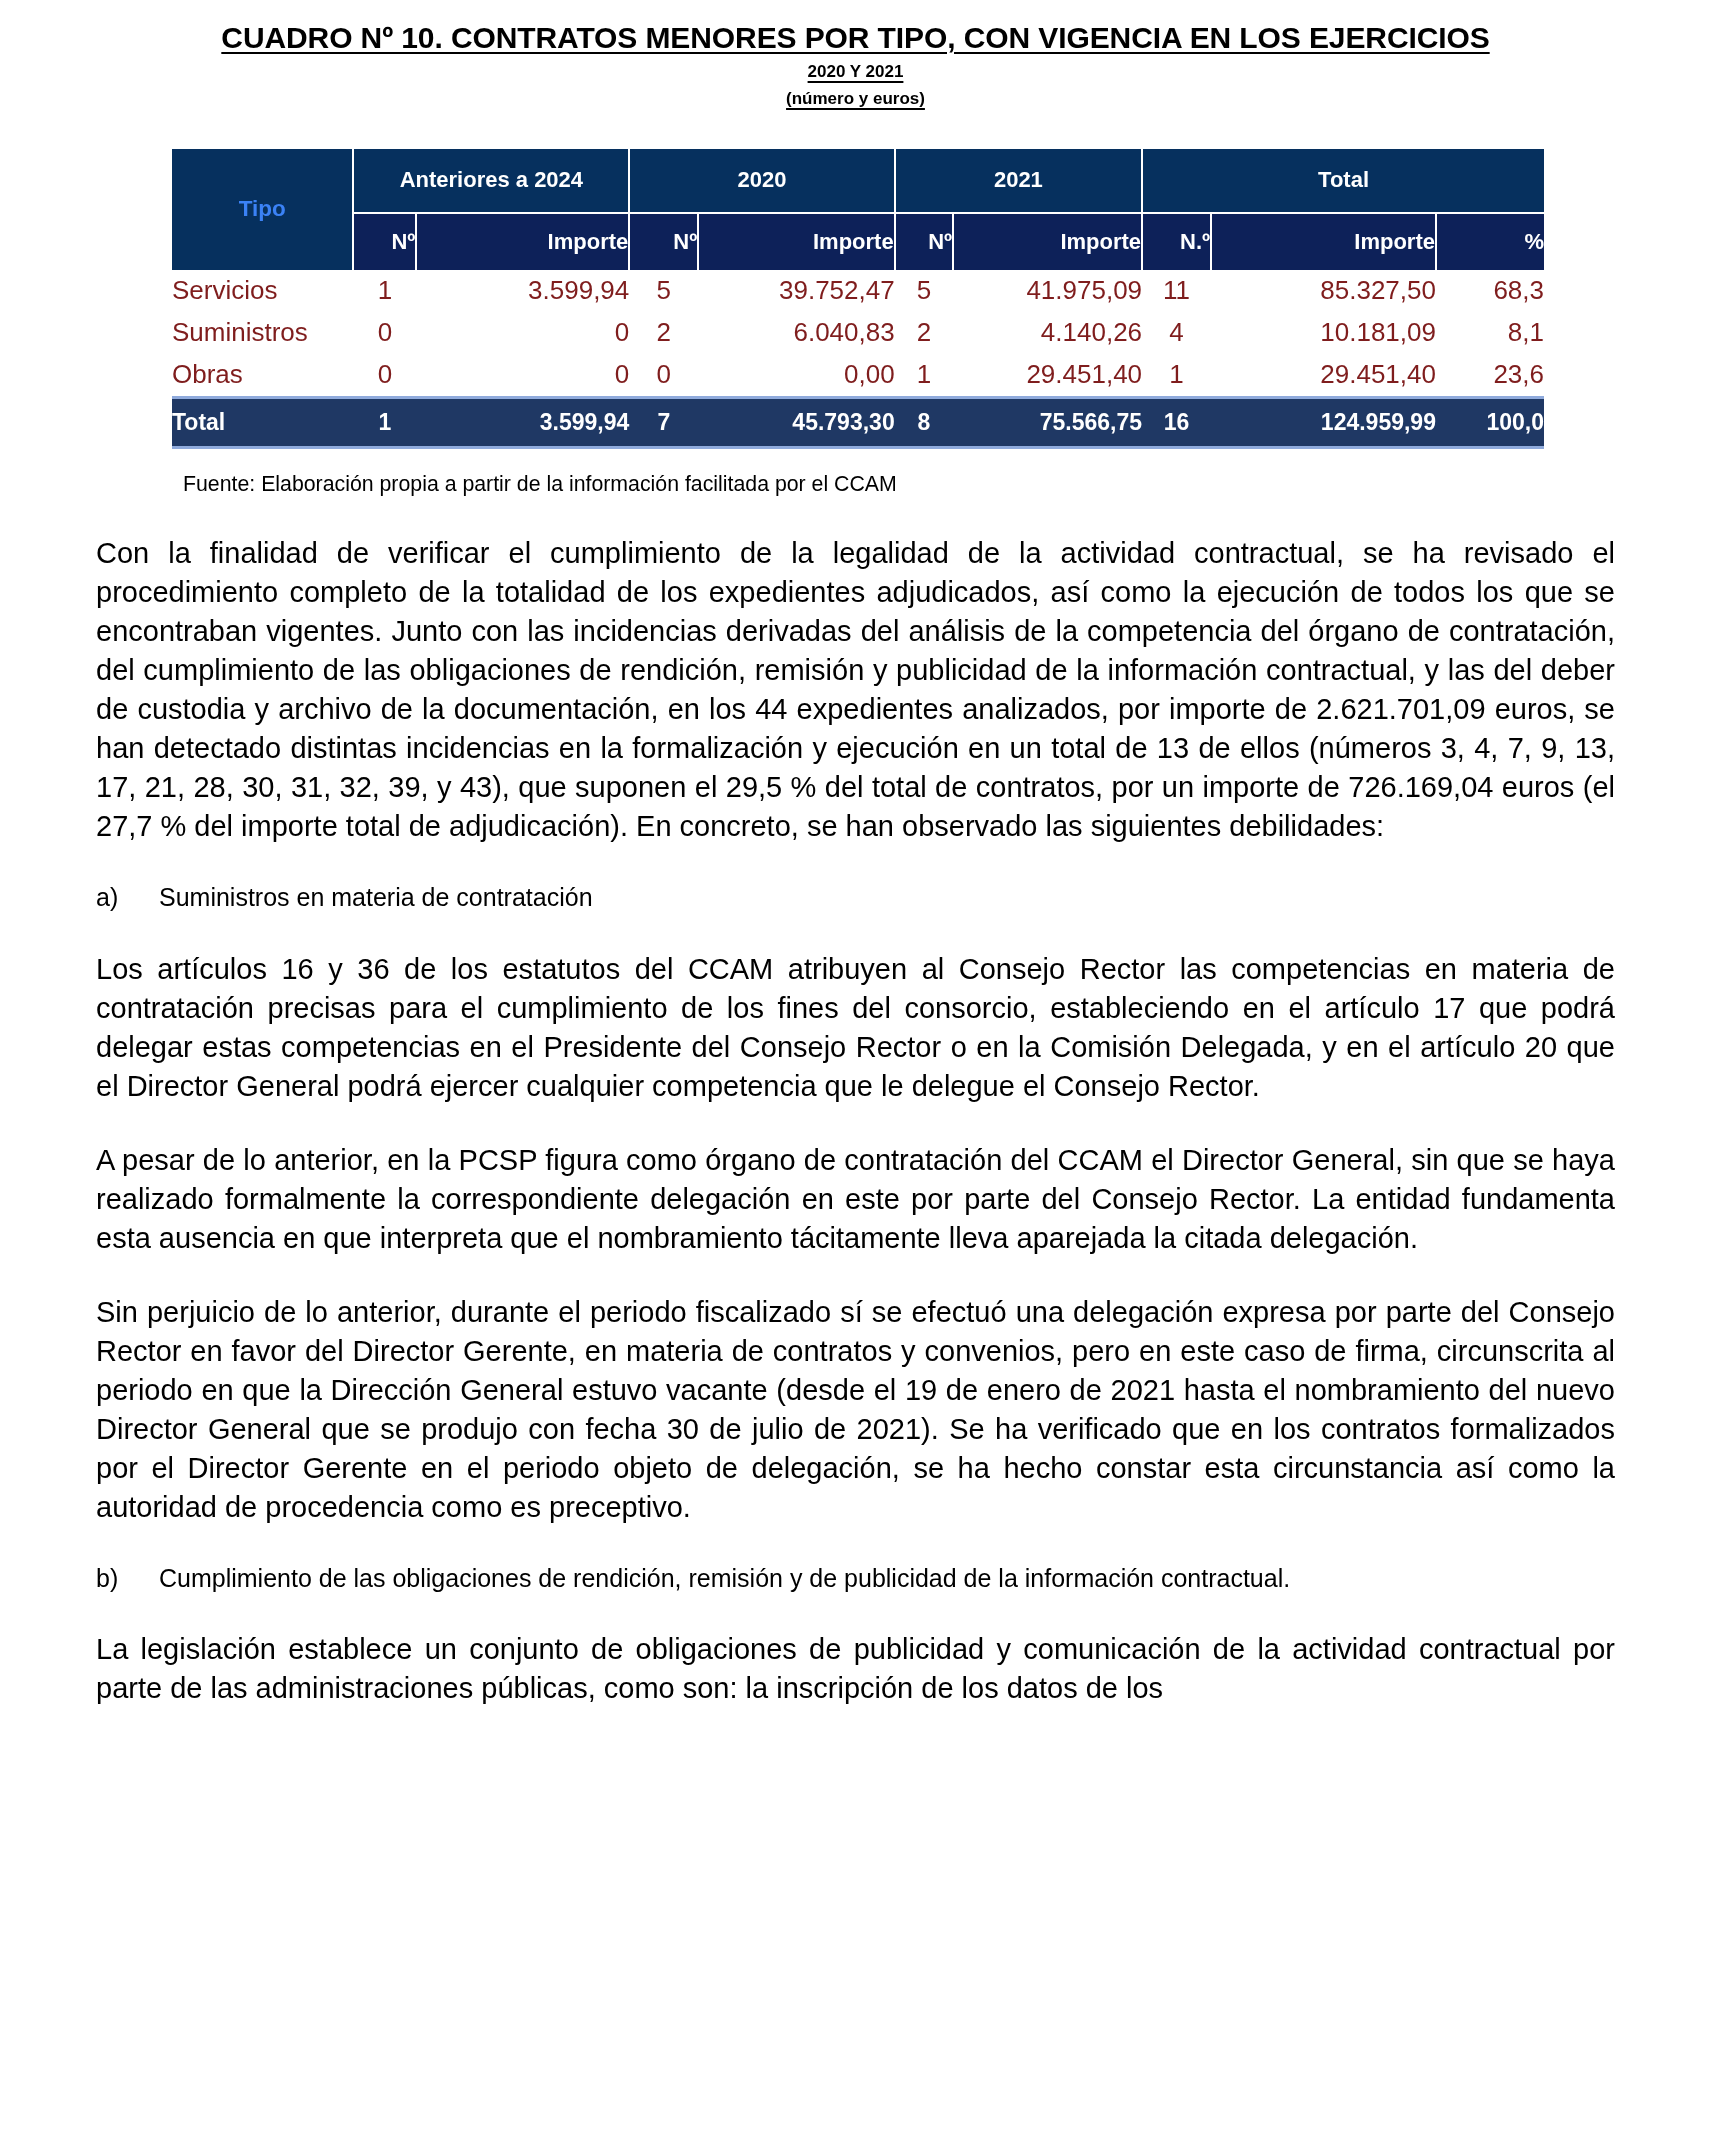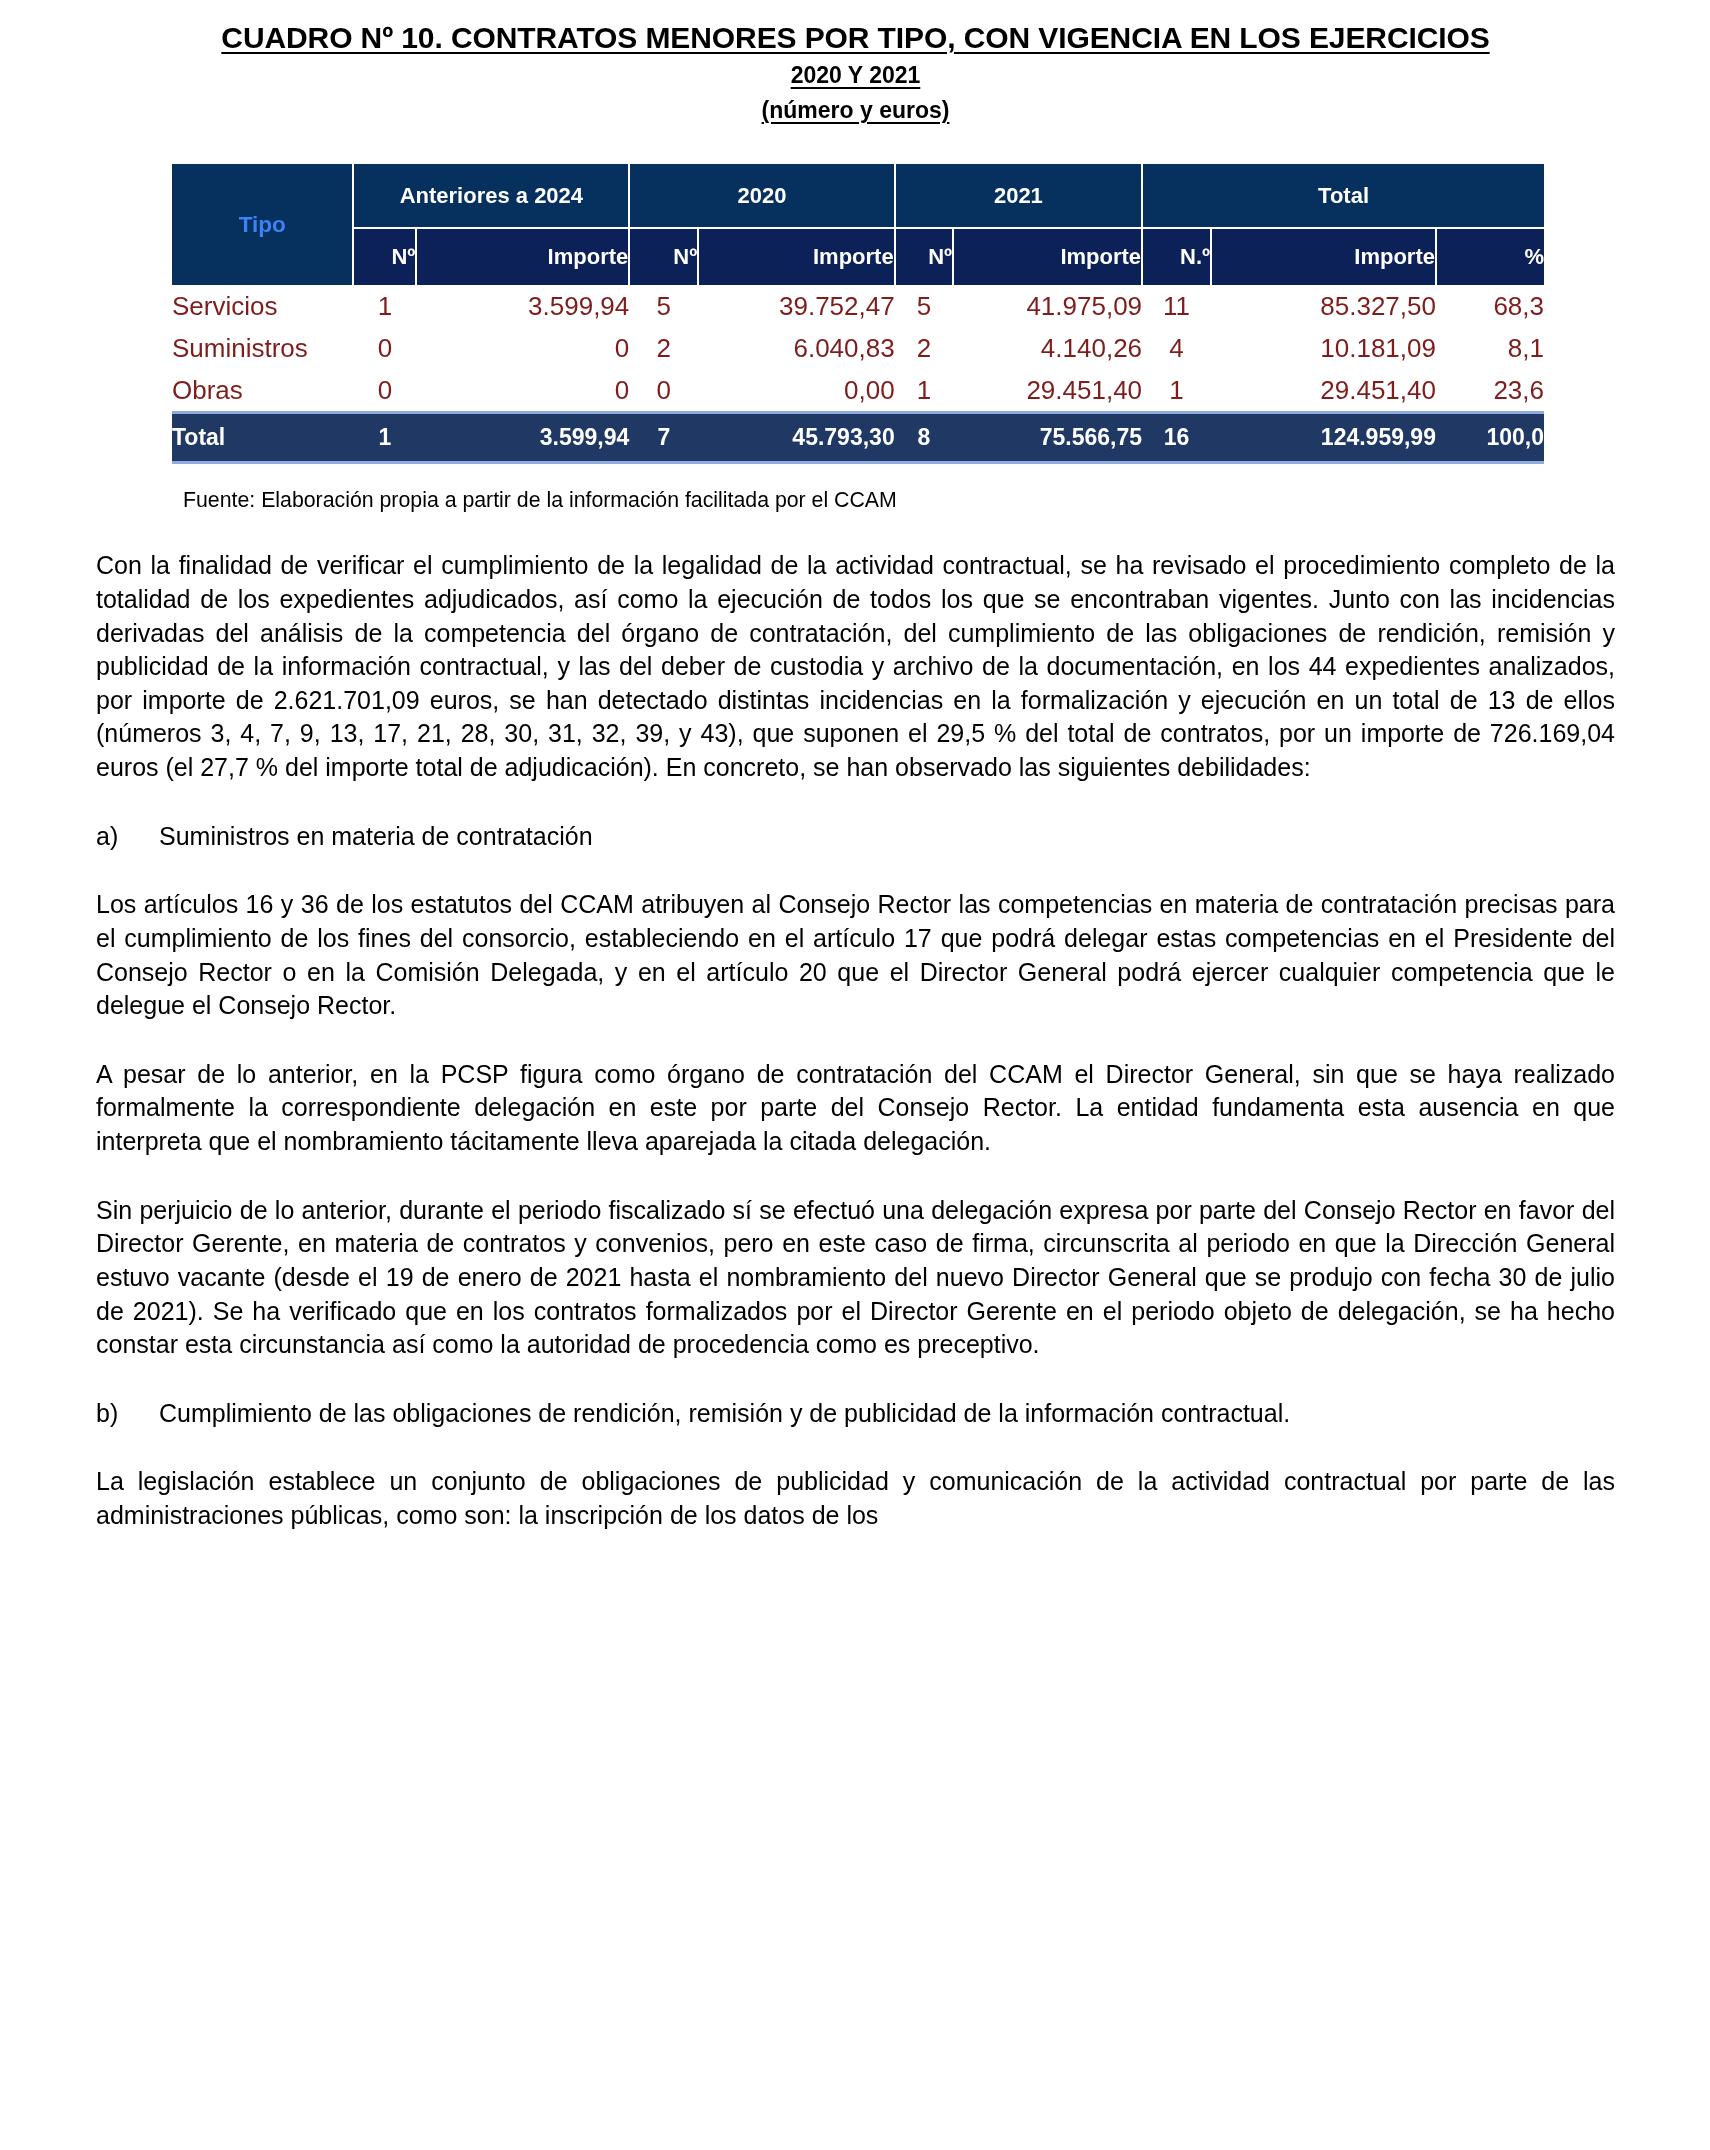--- a/index.html
+++ b/index.html
@@ -37,21 +37,21 @@
   .doc-title .tline {
     display: inline;
     text-decoration: underline;
     text-underline-offset: 4px;
     text-decoration-thickness: 2.4px;
   }
   .doc-subtitle {
     margin: 0;
     padding-top: 4.8px;
     text-align: center;
-    font-size: 23px;
+    font-size: 17px;
     font-weight: bold;
     line-height: 1.28;
   }
   .doc-subtitle .tline {
     text-decoration: underline;
     text-underline-offset: 4px;
     text-decoration-thickness: 2.4px;
   }
 
   
@@ -158,21 +158,21 @@
     text-decoration: underline;
     text-underline-offset: 4px;
     text-decoration-thickness: 1.6px;
     display: block;
   }
   .section-head-wrap { padding-top: 0; }
 
   p.body {
     margin: 0;
     padding-top: 35px;
-    font-size: 25px;
+    font-size: 29px;
     line-height: 1.345;
     text-align: justify;
     text-justify: inter-word;
     hyphens: none;
   }
 
   .lettered {
     margin: 0;
     padding-top: 35px;
     font-size: 25px;

